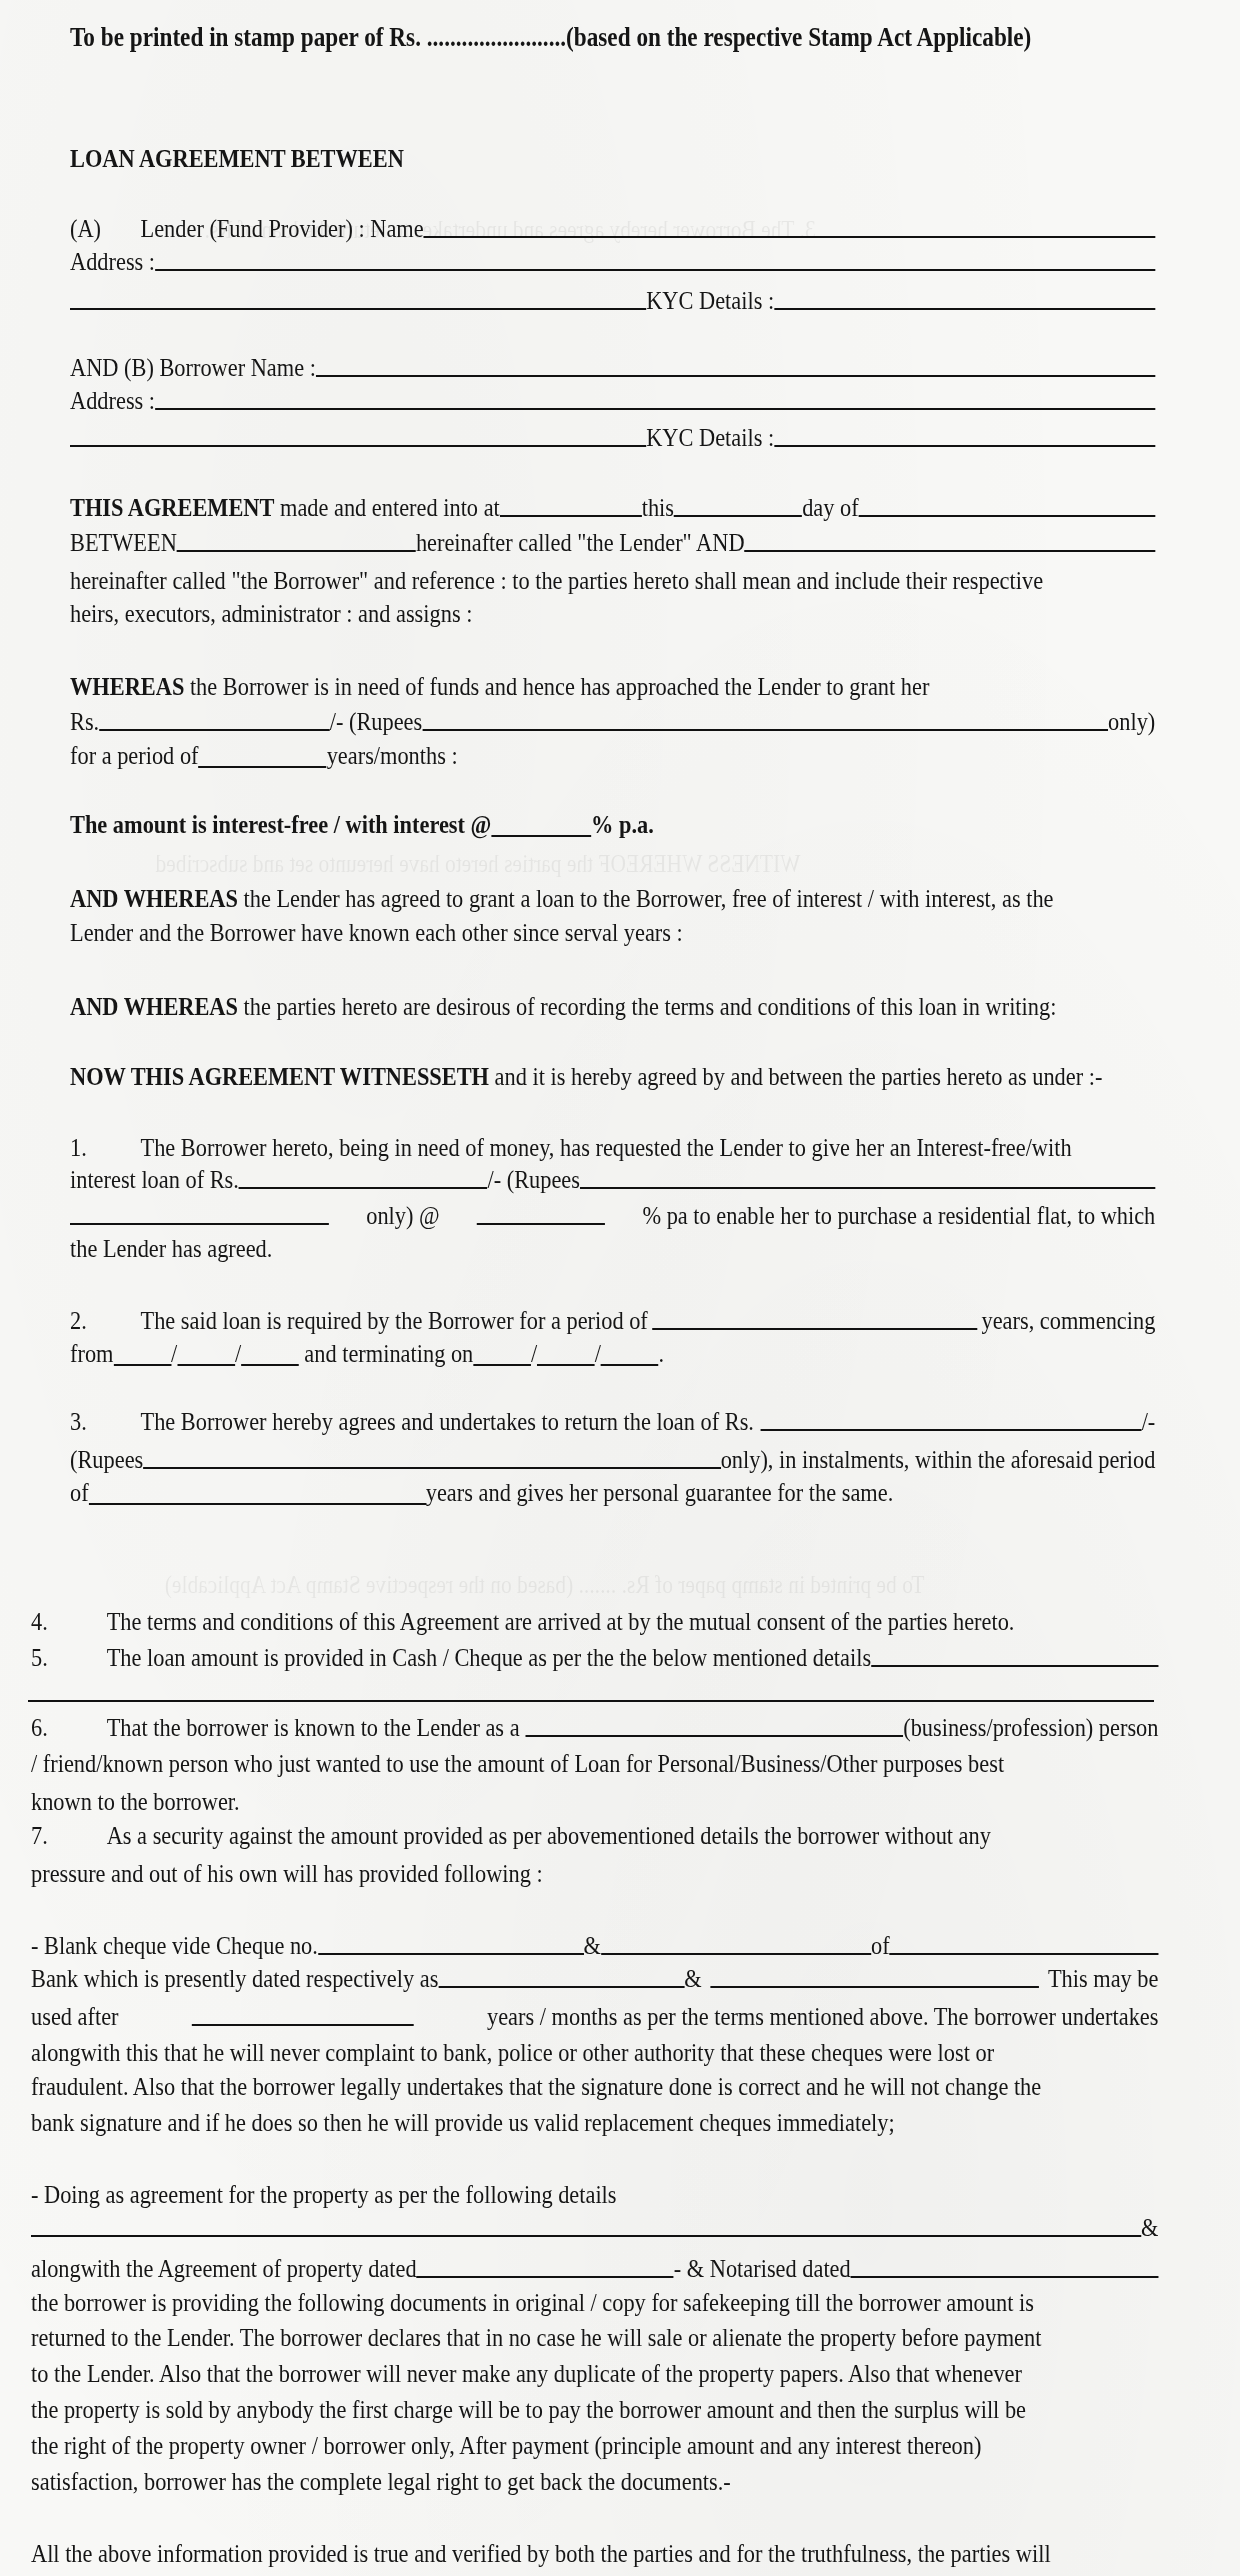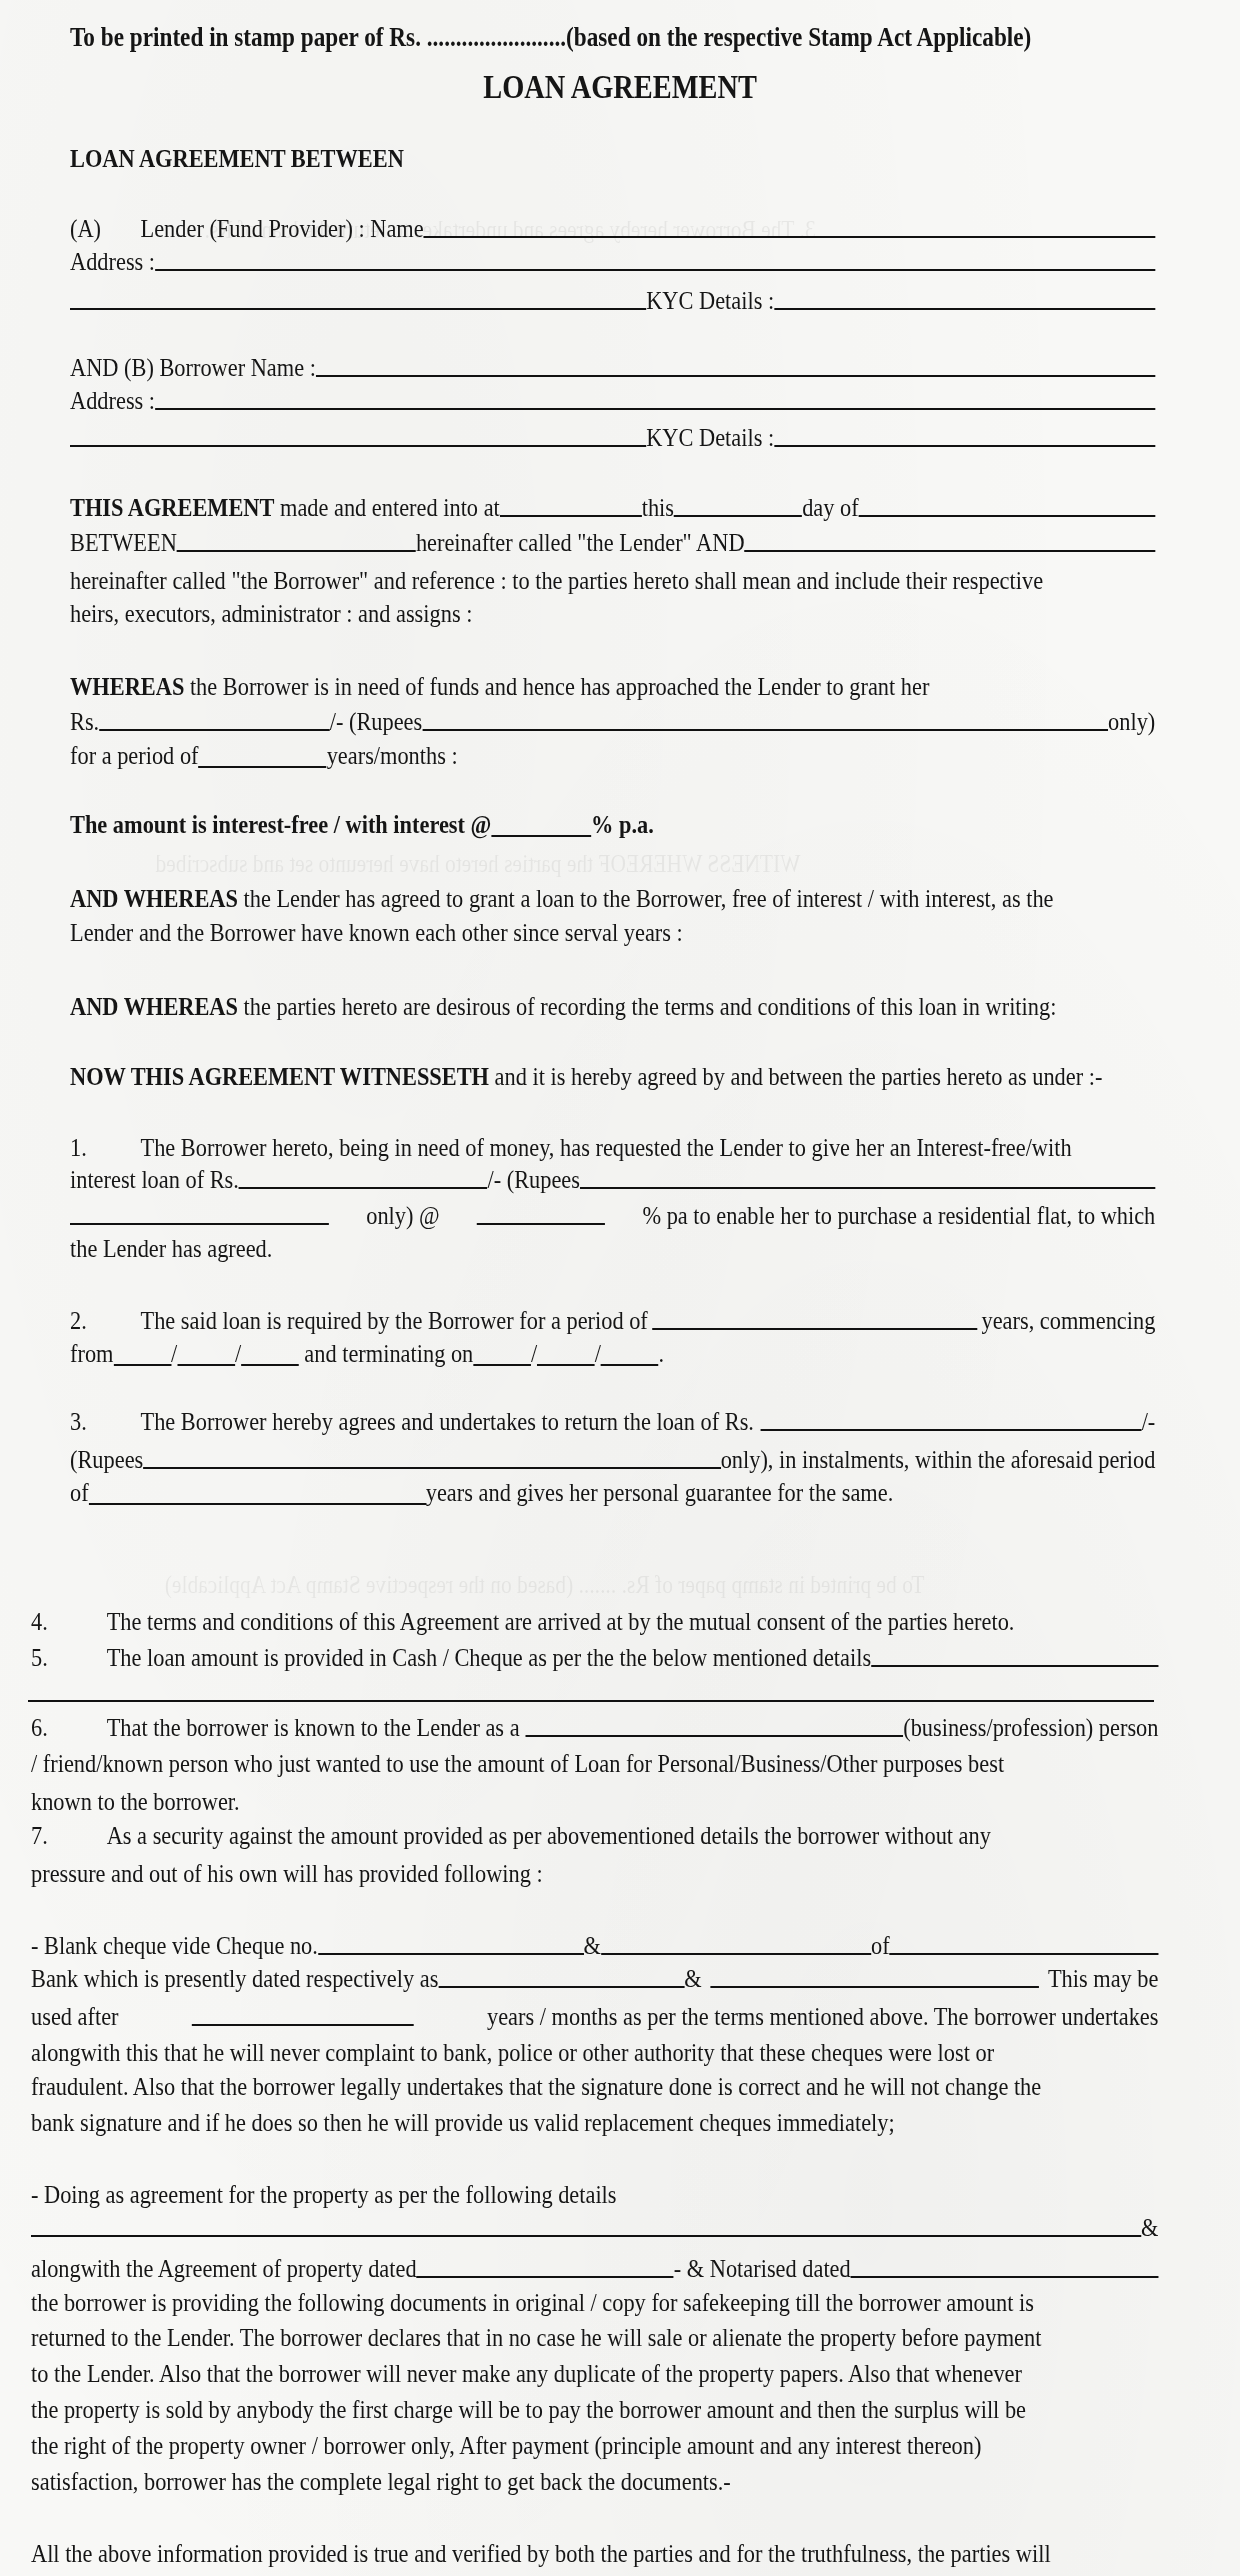--- a/index.html
+++ b/index.html
@@ -52,21 +52,20 @@
 <div class="page">
 
   <div class="ghost" style="left:155px;top:216px;">3. The Borrower hereby agrees and undertakes to return the loan of Rs.</div>
   <div class="ghost" style="left:103px;top:850px;">WITNESS WHEREOF the parties hereto have hereunto set and subscribed</div>
   <div class="ghost" style="left:103px;top:1571px;">To be printed in stamp paper of Rs. ....... (based on the respective Stamp Act Applicable)</div>
 
   <div class="line U hdr" style="top:21.6px;">
     <span>To be printed in stamp paper of Rs. </span><span>........................</span><span>(based on the respective Stamp Act Applicable)</span>
   </div>
 
-  <div class="title"><span>LOAN AGREEMENT</span></div>
 
   <div class="line U" style="top:143px;font-weight:bold;">LOAN AGREEMENT BETWEEN</div>
 
   <div class="line U just full" style="top:213px;">
     <span class="num">(A)</span>
       <span>Lender (Fund Provider) : Name</span>
       <span class="blank grow"></span>
   </div>
   <div class="line U just full" style="top:246px;">
     <span>Address :</span>

